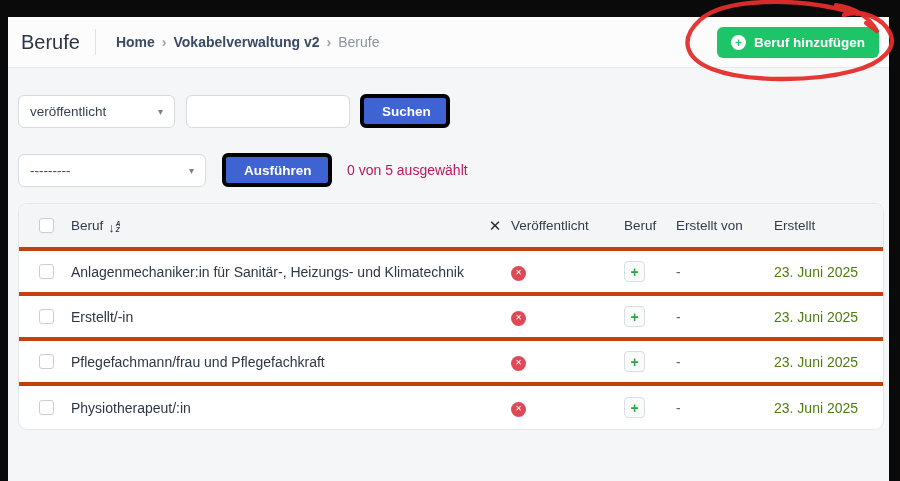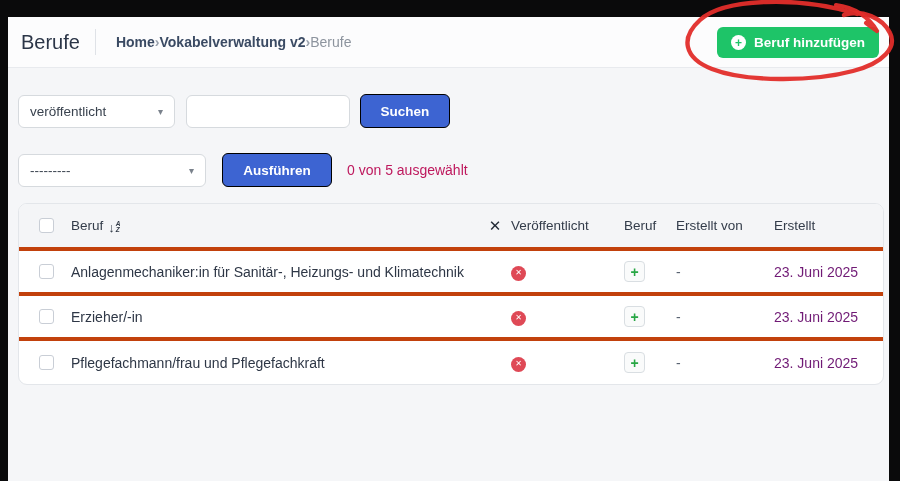--- a/index.html
+++ b/index.html
@@ -15,21 +15,21 @@
     position:absolute; left:8px; top:17px; width:881px; height:464px;
     background:#f5f6f8; overflow:hidden;
   }
   
   .topbar {
     height:51px; background:#fcfcfd; border-bottom:1px solid #e8eaee;
     display:flex; align-items:center; position:relative;
   }
   .page-title { margin-left:13px; font-size:20px; font-weight:500; color:#2b3547; }
   .v-divider { width:1px; height:26px; background:#dfe2e7; margin-left:15px; }
-  .breadcrumb { margin-left:20px; font-size:14px; display:flex; align-items:center; gap:0; }
+  .breadcrumb { margin-left:20px; font-size:14px; display:flex; align-items:center; gap:7px; }
   .crumb-link { color:#3a4a63; font-weight:600; cursor:pointer; }
   .crumb-sep { color:#9aa2ad; font-weight:600; }
   .crumb-current { color:#8d949e; }
   .add-btn {
     position:absolute; right:10px; top:10px; height:31px;
     background:#1ec468; color:#fff; border:none; border-radius:6px;
     padding:0 14px; font-size:13.5px; font-weight:600;
     display:flex; align-items:center; gap:8px; cursor:pointer;
     font-family:inherit;
   }
@@ -48,21 +48,21 @@
     padding:0 11px; font-size:13.5px; color:#39424e; cursor:pointer;
   }
   .sel-published { width:157px; margin-right:11px; }
   .sel-action   { width:188px; margin-right:16px; }
   .caret { color:#7a828c; font-size:10px; margin-left:8px; }
   .text-input {
     width:164px; height:33px; background:#fff; border:1px solid #d6dade; border-radius:6px;
     padding:0 10px; font-size:13.5px; color:#39424e; font-family:inherit; margin-right:10px;
   }
   .btn-blue {
-    height:34px; background:#3d64d2; border:1px solid #000000; border-radius:6px;
+    height:34px; background:#3d64d2; border:4px solid #000000; border-radius:6px;
     color:#fff; font-weight:700; font-size:13.5px; padding:0 18px; cursor:pointer;
     font-family:inherit;
   }
   .btn-search { width:90px; }
   .btn-run { width:110px; margin-right:15px; }
   .selection-status { font-size:14px; color:#be185d; }
   
   .table-card {
     position:absolute; left:10px; top:186px; width:866px;
     background:#fff; border:1px solid #e3e6ea; border-radius:9px; overflow:hidden;
@@ -85,21 +85,21 @@
     width:15px; height:15px; border-radius:50%; background:#df4956; color:#fff;
     display:inline-flex; align-items:center; justify-content:center;
     font-size:8px; font-weight:700; line-height:1;
   }
   .icon-add-btn {
     width:21px; height:21px; background:#fafbfb; border:1px solid #d9dee2; border-radius:4px;
     color:#28a745; font-weight:700; font-size:14px; line-height:1;
     display:inline-flex; align-items:center; justify-content:center; cursor:pointer;
     font-family:inherit;
   }
-  .cell-date { color:#701a75; }
+  .cell-date { color:#4d7c0f; }
   .cell-dash { color:#5a6472; }
   
   .annotation {
     position:absolute; left:0; top:0; width:900px; height:481px;
     pointer-events:none; z-index:50;
   }
 </style>
 </head>
 <body>
 
@@ -180,32 +180,43 @@
           <td></td>
           <td><span class="false-icon">✕</span></td>
           <td><button class="icon-add-btn">+</button></td>
           <td class="cell-dash">-</td>
           <td class="cell-date">23. Juni 2025</td>
         </tr>
         <tr>
           <td class="col-check">
               <input type="checkbox" class="cb" style="">
             </td>
-          <td>Erzieher/-in</td>
+          <td>Erstellt/-in</td>
           <td></td>
           <td><span class="false-icon">✕</span></td>
           <td><button class="icon-add-btn">+</button></td>
           <td class="cell-dash">-</td>
           <td class="cell-date">23. Juni 2025</td>
         </tr>
         <tr>
           <td class="col-check">
               <input type="checkbox" class="cb" style="">
             </td>
           <td>Pflegefachmann/frau und Pflegefachkraft</td>
+          <td></td>
+          <td><span class="false-icon">✕</span></td>
+          <td><button class="icon-add-btn">+</button></td>
+          <td class="cell-dash">-</td>
+          <td class="cell-date">23. Juni 2025</td>
+        </tr>
+        <tr>
+          <td class="col-check">
+              <input type="checkbox" class="cb" style="">
+            </td>
+          <td>Physiotherapeut/:in</td>
           <td></td>
           <td><span class="false-icon">✕</span></td>
           <td><button class="icon-add-btn">+</button></td>
           <td class="cell-dash">-</td>
           <td class="cell-date">23. Juni 2025</td>
         </tr>
       </tbody>
     </table>
   </div>
 </div>

